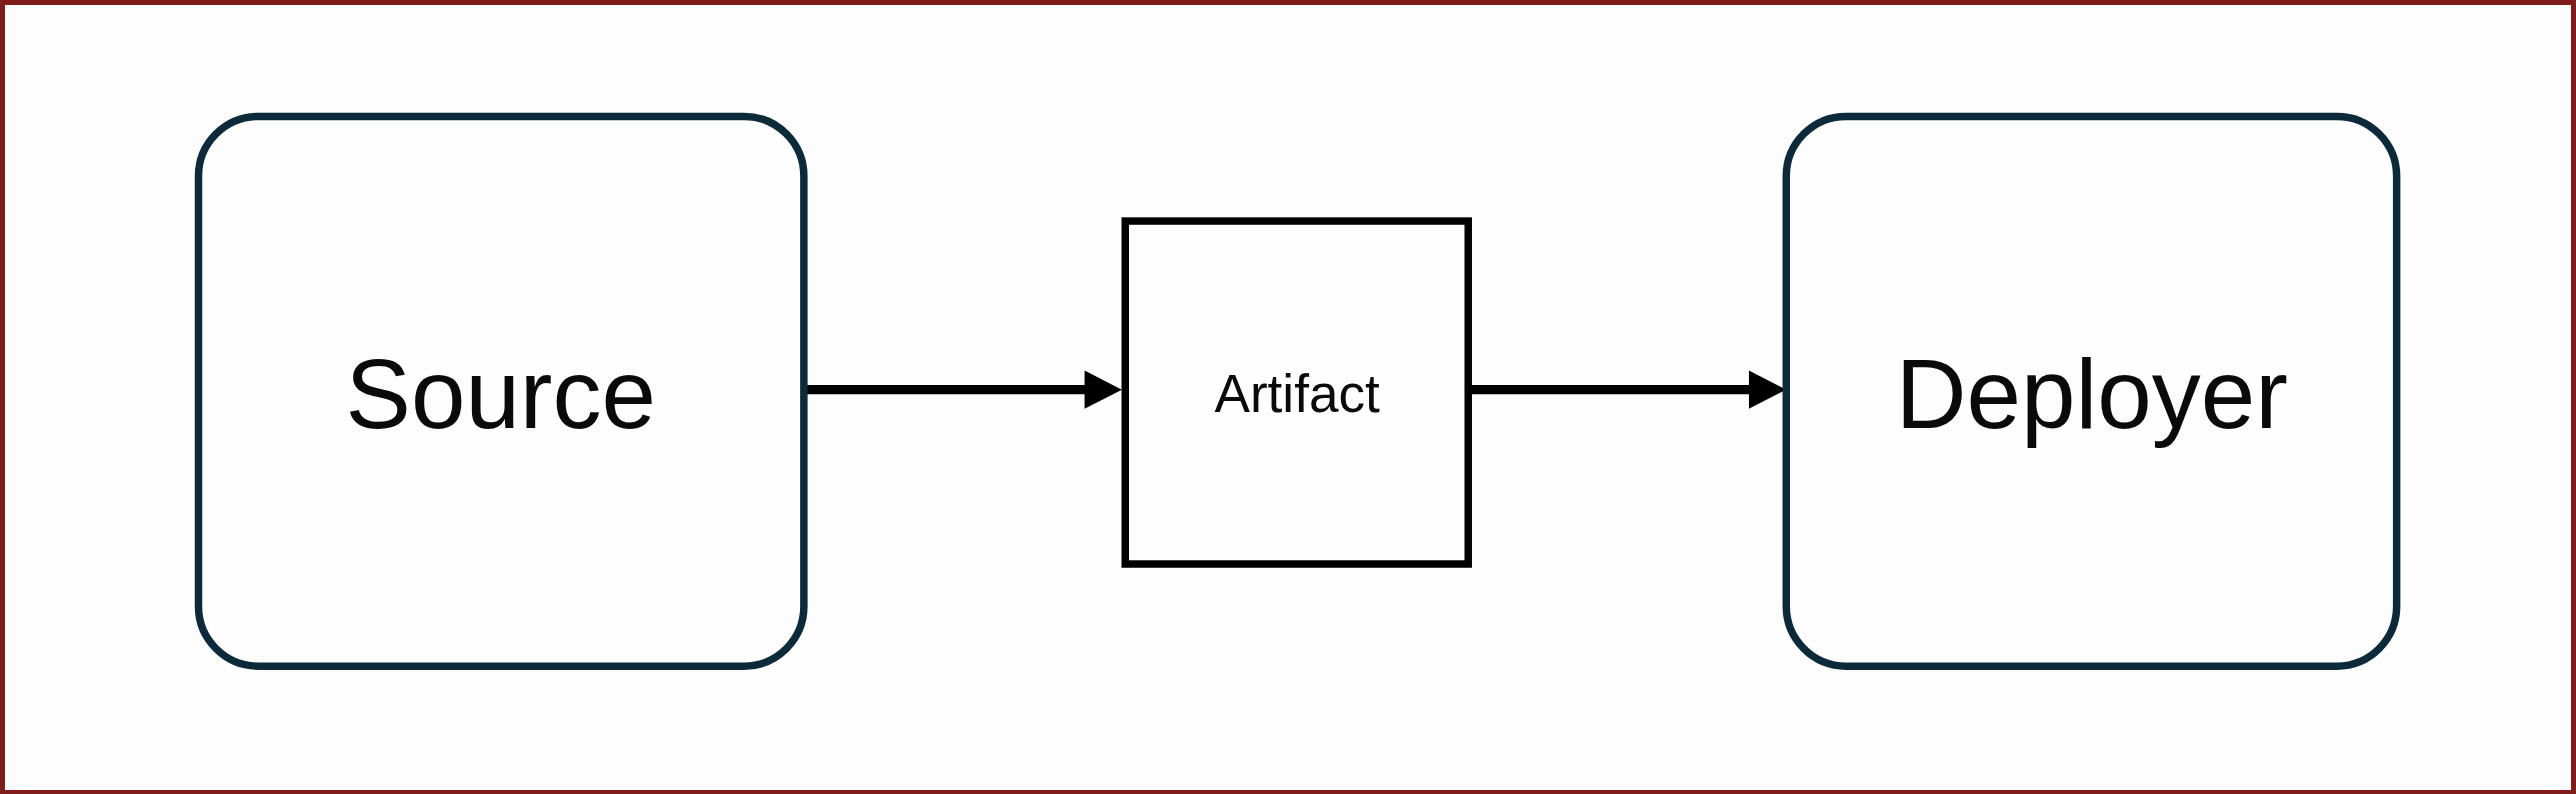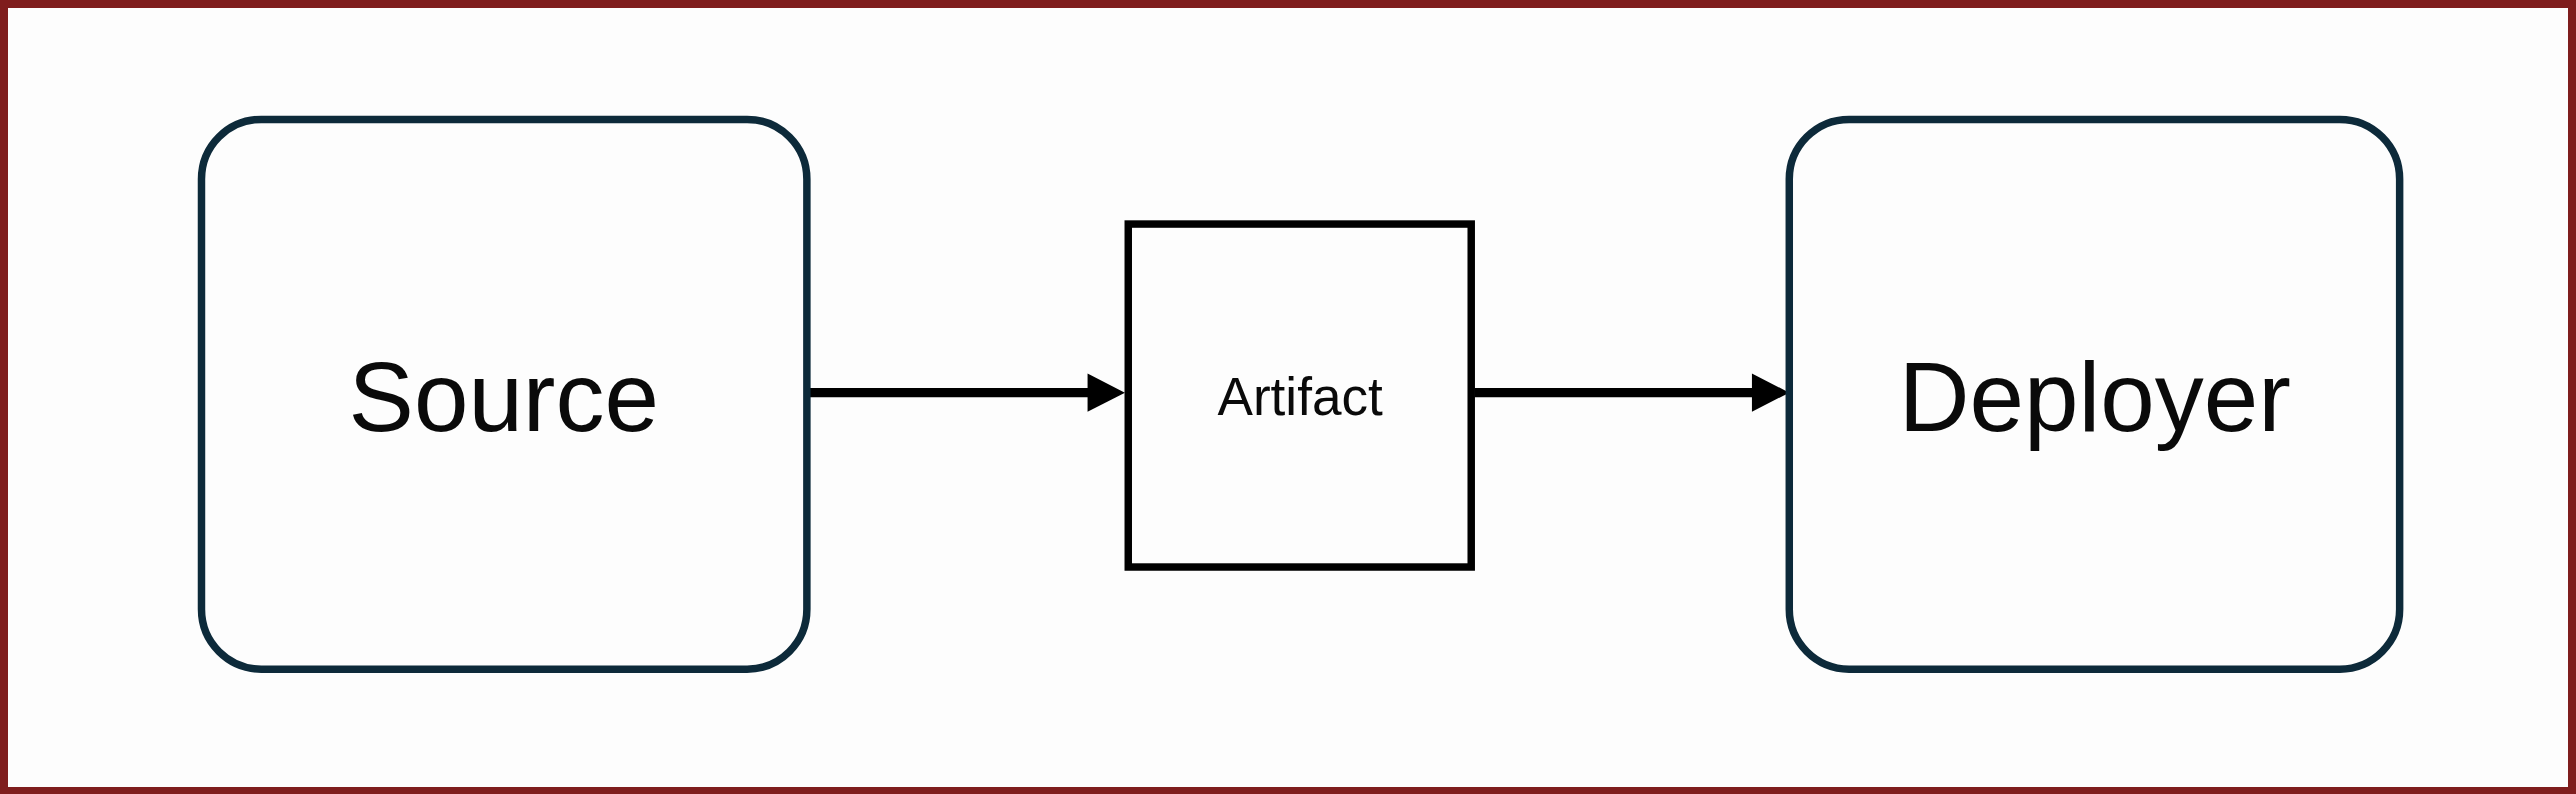--- a/index.html
+++ b/index.html
@@ -9,21 +9,21 @@
   }
   body {
     font-family: "Liberation Sans", sans-serif;
   }
   #canvas {
     position: relative;
     width: 2576px;
     height: 795px;
     background: #fdfdfd;
     box-sizing: border-box;
-    border: 8px solid #7f1d1d;
+    border: 5px solid #7f1d1d;
     overflow: hidden;
   }
   #diagram-svg {
     position: absolute;
     left: 0;
     top: 0;
     width: 2576px;
     height: 795px;
     display: block;
   }

